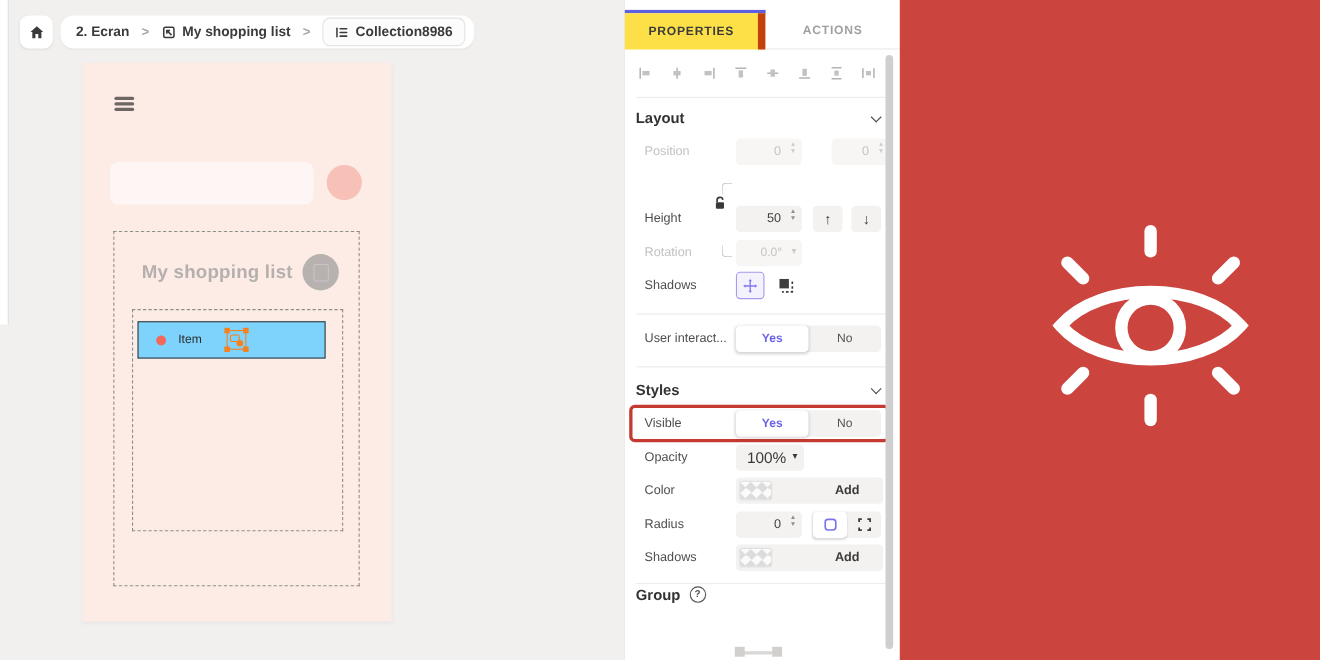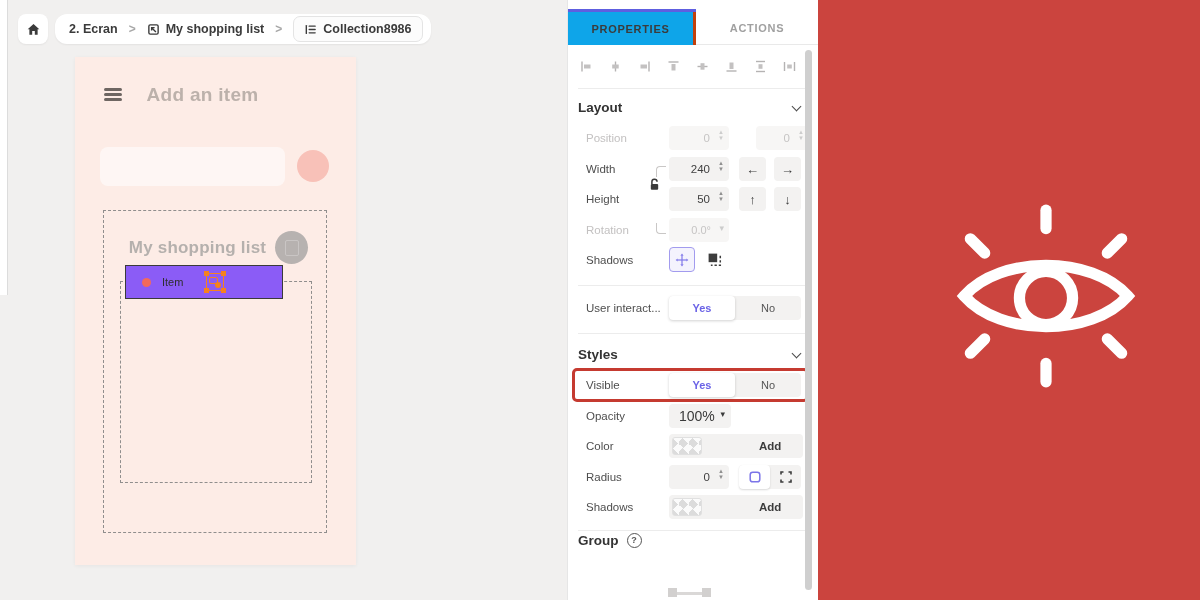--- a/index.html
+++ b/index.html
@@ -33,38 +33,38 @@
   .m-input { position:absolute; left:25px; top:90px; width:185px; height:39px; border-radius:8px;
     background:rgba(255,255,255,.55); }
   .m-fab { position:absolute; left:222px; top:93px; width:32px; height:32px; border-radius:50%; background:#f8c1b8; }
   .m-outer { position:absolute; left:28px; top:153px; width:224px; height:323px; border:1px dashed #908e8d; }
   .m-list-title { position:absolute; left:50px; top:181px; width:145px; text-align:center; font-size:17px;
     font-weight:700; color:#b5b0ad; letter-spacing:.2px; }
   .m-grey-circle { position:absolute; left:200px; top:174px; width:33px; height:33px; border-radius:50%; background:#b7b2b0; }
   .m-grey-circle::after { content:""; position:absolute; left:10px; top:9px; width:12px; height:14px;
     border:1.5px solid rgba(255,255,255,.25); border-radius:2px; }
   .m-inner { position:absolute; left:45px; top:224px; width:192px; height:202px; border:1px dashed #908e8d; }
-  .m-item-row { position:absolute; left:50px; top:208px; width:158px; height:34px; background:#8b5cf6;
+  .m-item-row { position:absolute; left:50px; top:235px; width:171px; height:34px; background:#7dd3fc;
     border:1.5px solid #3a3a3a; display:flex; align-items:center; cursor:pointer; }
   .m-dot { position:absolute; left:16px; top:12px; width:9px; height:9px; border-radius:50%; background:#f2695c; }
   .m-item-label { position:absolute; left:36px; top:10px; font-size:11px; color:#2e2e2e; }
   .sel-widget { position:absolute; left:80px; top:7px; width:18px; height:18px; border:1.5px solid #f5821f; }
   .sel-widget b { position:absolute; width:5px; height:5px; background:#f5821f; }
   .sel-widget b.tl{left:-3px;top:-3px;} .sel-widget b.tr{right:-3px;top:-3px;}
   .sel-widget b.bl{left:-3px;bottom:-3px;} .sel-widget b.br{right:-3px;bottom:-3px;}
   .sel-widget .pic { position:absolute; left:2px; top:3px; width:9px; height:7px; border:1.5px solid #f5821f; border-radius:2px; }
   .sel-widget .pdot { position:absolute; left:8px; top:8px; width:6px; height:6px; border-radius:50%; background:#f5821f; }
 
   
   .props { position:absolute; left:567px; top:0; width:251px; height:600px; background:#fff; border-left:1px solid #e6e6e6; }
   .tab-accent { position:absolute; left:0; top:9px; width:128px; height:3px; background:#5e5ee0; }
   .tabbar { position:absolute; left:0; top:12px; right:0; height:33px; display:flex; }
   .tab { display:flex; align-items:center; justify-content:center; font-size:11px; font-weight:700;
     letter-spacing:.7px; cursor:pointer; }
-  .tab.active { width:128px; color:#3b3b3b; border-right:3px solid #c2410c; background:#0ea5e9; }
+  .tab.active { width:128px; color:#3b3b3b; border-right:7px solid #c2410c; background:#fde047; }
   .tab.inactive { flex:1; color:#a0a0a0; border-bottom:1px solid #e9e9e9; background:#fff; }
 
   .alignrow { position:absolute; top:54px; left:12px; width:216px; height:24px; display:flex;
     justify-content:space-between; align-items:center; }
   .alignrow svg { cursor:pointer; }
 
   .divider { position:absolute; left:10px; right:12px; height:1px; background:#ececec; }
 
   .hdr { position:absolute; left:10px; font-size:13.5px; font-weight:700; color:#333; height:24px; display:flex; align-items:center; gap:8px; }
   .chev { position:absolute; right:18px; width:7px; height:7px; border-right:1.6px solid #4a4a4a;
@@ -176,21 +176,20 @@
         <span class="crumb-txt">Collection8986</span>
       </span>
     </div>
 
     <div class="mockup">
       <div class="hamburger">
           <i></i>
           <i></i>
           <i></i>
         </div>
-      <div class="m-title">Add an item</div>
       <div class="m-input"></div>
       <div class="m-fab"></div>
 
       <div class="m-outer"></div>
       <div class="m-list-title">My shopping list</div>
       <div class="m-grey-circle"></div>
       <div class="m-inner"></div>
 
       <div class="m-item-row">
         <span class="m-dot"></span>
@@ -267,36 +266,20 @@
       </span>
       <span class="num dis pos2">
         <span class="val">0</span>
         <span class="spin">
             <i>▲</i>
             <i>▼</i>
           </span>
       </span>
     </div>
 
-    <div class="prow" style="top:157px">
-      <span class="lbl">Width</span>
-      <span class="num">
-        <span class="val">240</span>
-        <span class="spin">
-            <i>▲</i>
-            <i>▼</i>
-          </span>
-      </span>
-      <span class="abtn b1">
-          <span>←</span>
-        </span>
-      <span class="abtn b2">
-          <span>→</span>
-        </span>
-    </div>
 
     <div class="brk-t"></div>
     <div class="brk-b"></div>
     <div class="lockwrap">
       <svg width="13" height="14" viewBox="0 0 12 12">
         <path d="M3.6 5 V3.4 a2.4 2.4 0 0 1 4.8 -0.4" fill="none" stroke="#3a3a3a" stroke-width="1.4"></path>
         <rect x="2.6" y="5" width="6.8" height="5.4" rx="1" fill="#3a3a3a"></rect>
       </svg>
     </div>
 

